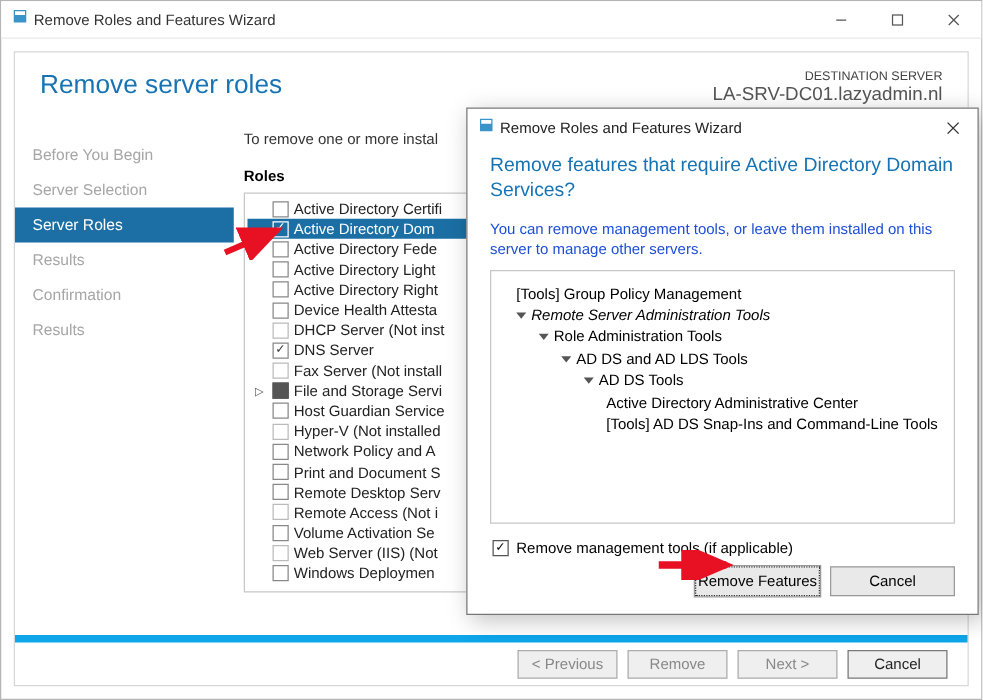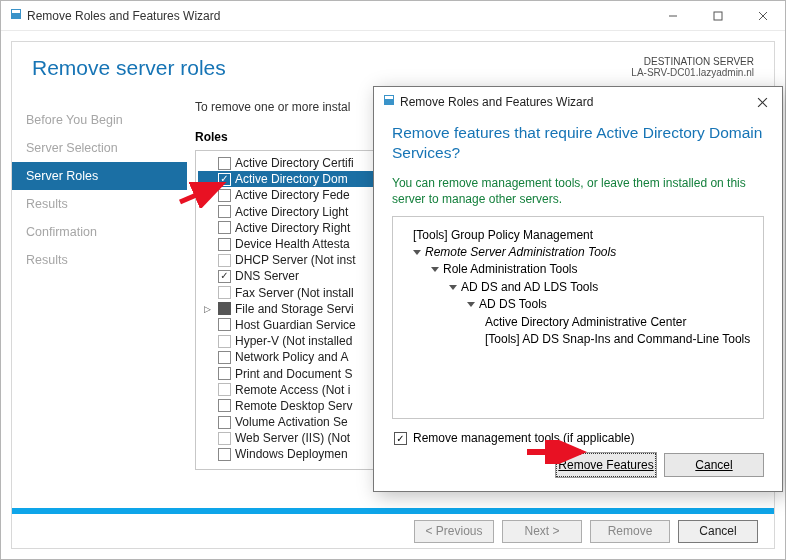--- a/index.html
+++ b/index.html
@@ -11,21 +11,21 @@
   .title-bar .title-text { font-size:12px; color:#333; margin-left:4px;}
   .title-bar .win-btns { margin-left:auto; display:flex; }
   .win-btn { width:45px; height:29px; display:flex; align-items:center; justify-content:center; color:#555;}
   .win-btn svg { width:10px; height:10px; }
   .inner { flex:1; display:flex; flex-direction:column; padding:10px; }
   .panel-bg { flex:1; border:1px solid #d8d8d8; background:#fff; padding:0; position:relative; display:flex; flex-direction:column;}
   .panel-header { padding:14px 20px 20px 20px; display:flex; }
   .page-title { color:#1674b5; font-size:21px; font-weight:300; }
   .dest { margin-left:auto; text-align:right; font-size:11px; color:#555;}
   .dest .d1 { color:#444; font-size:10px;}
-  .dest .d2 { font-size:10px;padding-left:42px; }
+  .dest .d2 { font-size:15px;padding-left:42px; }
   .panel-body { flex:1; display:flex; }
   .sidebar { width:175px; padding:6px 0; }
   .sb-item { font-size:12.5px; color:#a6a6a6; padding:7px 14px; }
   .sb-item.active { background:#1b6fa4; color:#fff; }
   .content { flex:1; padding:0 0 0 8px; }
   .intro { font-size:12px; color:#333; margin-bottom:16px;}
   .sec-label { font-size:12px; font-weight:600; margin-bottom:6px;}
   .roles-box { border:1px solid #c7c7c7; width:195px; height:320px; overflow:hidden; font-size:12px; background:#fff; position:relative;}
   .roles-inner { padding:4px 2px; }
   .role-row { display:flex; align-items:center; height:16.2px; padding-left:20px; white-space:nowrap; color:#222;}
@@ -39,27 +39,27 @@
   .btn { min-width:80px; height:23px; font-size:12px; background:#efefef; border:1px solid #adadad; color:#888; display:flex; align-items:center; justify-content:center;}
   .btn.enabled { color:#222; border-color:#7a7a7a;}
 
   
   .dialog { position:absolute; left:373px; top:86px; width:410px; height:406px; background:#fff; border:1px solid #777; box-shadow:4px 4px 18px rgba(0,0,0,.25); display:flex; flex-direction:column;}
   .dlg-title { height:30px; display:flex; align-items:center; padding-left:8px; }
   .dlg-title .t { font-size:12px; margin-left:4px; color:#222;}
   .dlg-close { margin-left:auto; width:40px; height:30px; display:flex; align-items:center; justify-content:center;}
   .dlg-body { flex:1; padding:6px 18px 0 18px; display:flex; flex-direction:column;}
   .dlg-h { color:#1674b5; font-size:15.5px; font-weight:400; line-height:1.3; margin-bottom:12px;}
-  .dlg-p { font-size:12px; color:#15803d; line-height:1.35; margin-bottom:8px;}
+  .dlg-p { font-size:12px; color:#1d4ed8; line-height:1.35; margin-bottom:8px;}
   .dlg-list { border:1px solid #c7c7c7; flex:1; font-size:12px; padding:10px 10px; overflow:hidden;}
   .tree-row { white-space:nowrap; line-height:1.45;}
   .caret { display:inline-block; width:0; height:0; border-left:4px solid transparent; border-right:4px solid transparent; border-top:5px solid #555; margin-right:4px; transform:translateY(-1px);}
   .dlg-opt { display:flex; align-items:center; gap:6px; font-size:12px; padding:12px 0 8px 2px;}
   .dlg-opt .cb { width:13px; height:13px; border:1px solid #555; display:inline-flex; align-items:center; justify-content:center; font-size:10px;}
-  .dlg-btns { display:flex; justify-content:flex-end; gap:8px; padding:0 0 14px 0;text-decoration:underline;}
+  .dlg-btns { display:flex; justify-content:flex-end; gap:8px; padding:0 0 14px 0;}
   .dlg-btn { min-width:100px; height:24px; font-size:12px; background:#e9e9e9; border:1px solid #9a9a9a; display:flex; align-items:center; justify-content:center;}
   .dlg-btn.primary { border:1px dotted #333; outline:1px solid #9a9a9a;}
 
   .icon-svg{display:inline-block; vertical-align:middle;}
   .red-arrow { position:absolute; pointer-events:none; }
 </style>
 </head>
 <body>
 
 <div class="window">
@@ -165,49 +165,49 @@
                   <span>Hyper-V (Not installed</span>
                 </div>
                 <div class="role-row">
                   <span class="cb"></span>
                   <span>Network Policy and A</span>
                 </div>
                 <div class="role-row">
                   <span class="cb"></span>
                   <span>Print and Document S</span>
                 </div>
+                <div class="role-row">
+                  <span class="cb"></span>
+                  <span>Remote Desktop Serv</span>
+                </div>
                 <div class="role-row dim">
                   <span class="cb"></span>
                   <span>Remote Access (Not i</span>
-                </div>
-                <div class="role-row">
-                  <span class="cb"></span>
-                  <span>Remote Desktop Serv</span>
                 </div>
                 <div class="role-row">
                   <span class="cb"></span>
                   <span>Volume Activation Se</span>
                 </div>
                 <div class="role-row dim">
                   <span class="cb"></span>
                   <span>Web Server (IIS) (Not</span>
                 </div>
                 <div class="role-row">
                   <span class="cb"></span>
                   <span>Windows Deploymen</span>
                 </div>
               </div>
           </div>
         </div>
       </div>
 
       <div class="buttons-row">
         <div class="btn">&lt; Previous</div>
+        <div class="btn">Remove</div>
         <div class="btn">Next &gt;</div>
-        <div class="btn">Remove</div>
         <div class="btn enabled">Cancel</div>
       </div>
     </div>
   </div>
 </div>
 
 <svg class="red-arrow" style="left:176px; top:174px;" width="56" height="34">
   <defs>
       <marker id="ah1" markerWidth="8" markerHeight="8" refX="6" refY="3" orient="auto">
         <path d="M0,0 L7,3 L0,6 Z" fill="#e81123"></path>

